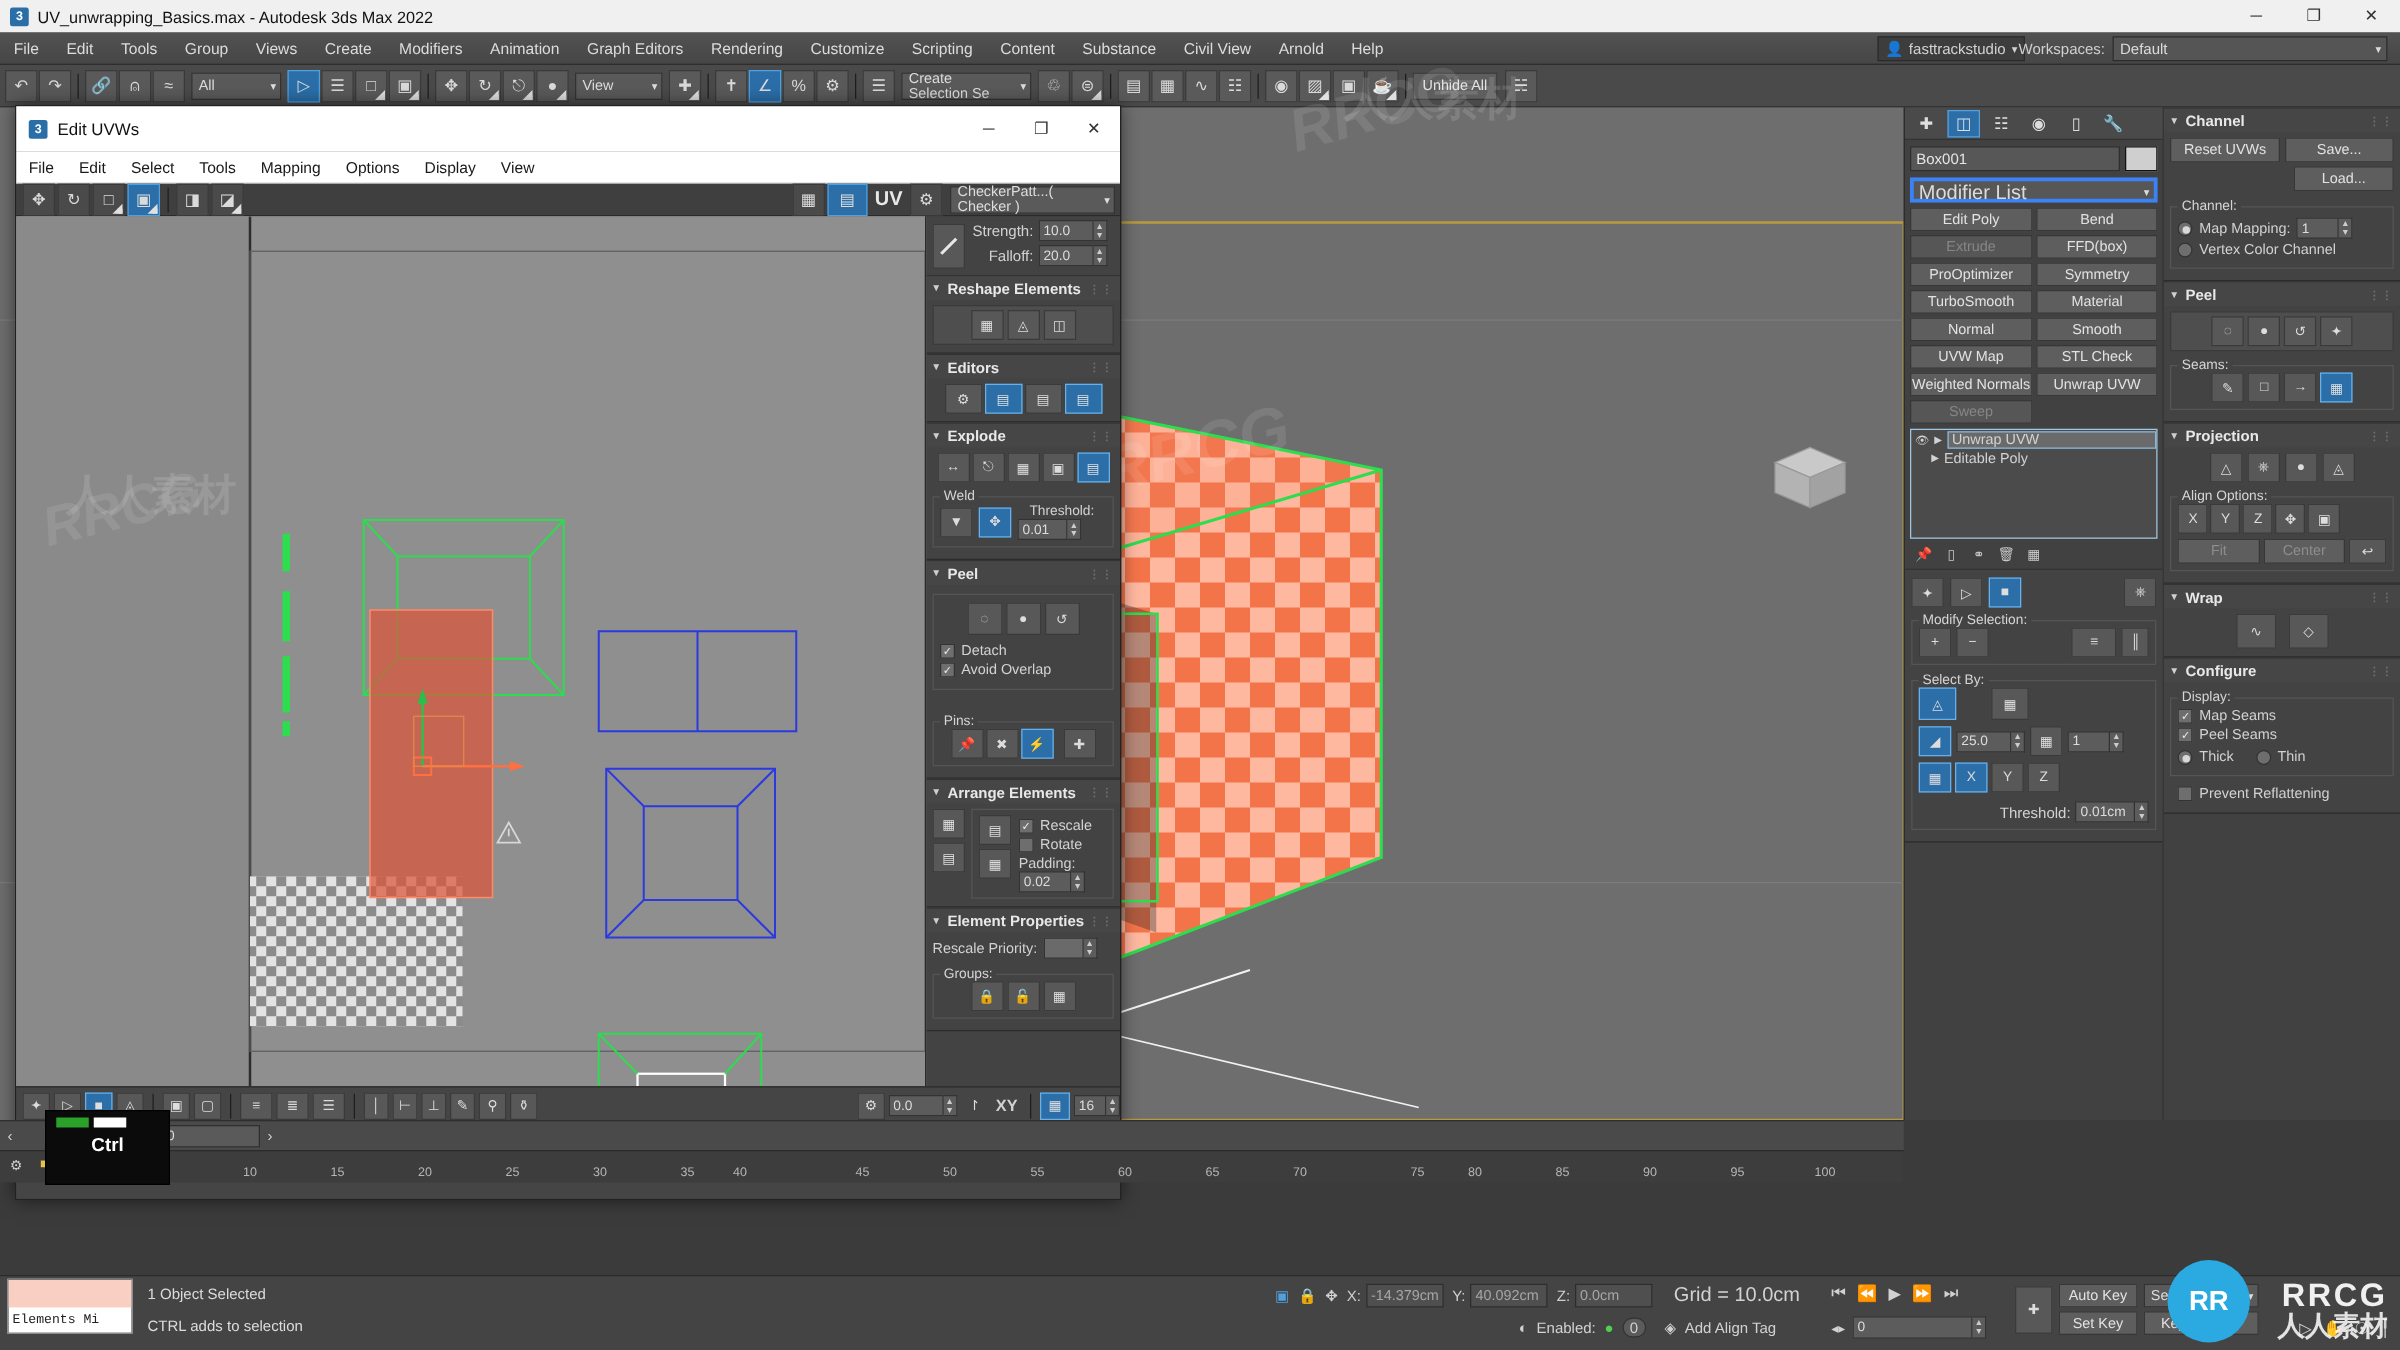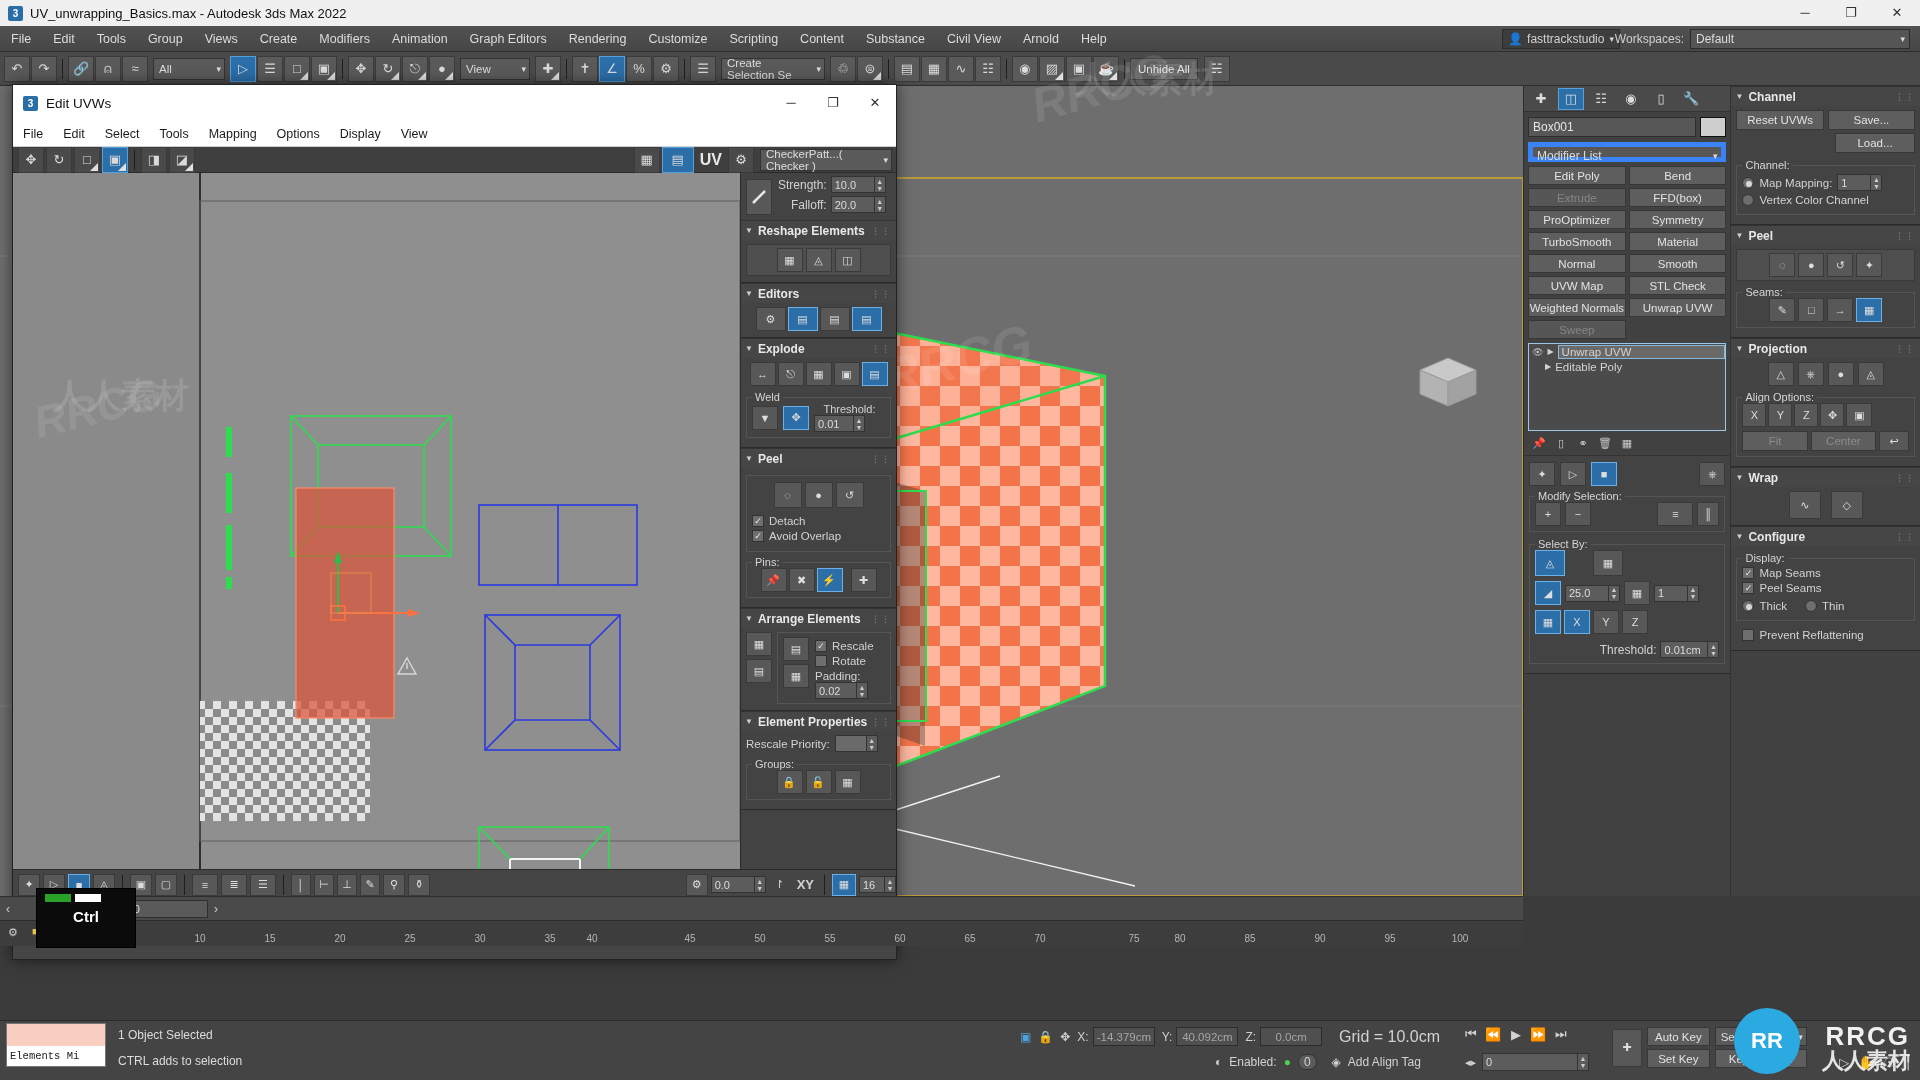--- a/index.html
+++ b/index.html
@@ -69,22 +69,22 @@
     border-left:1px solid #2c2c2c; display:flex; }
   #cpleft { width:208px; border-right:1px solid #333; }
   #cpright { width:189px; overflow:hidden; }
   #cptabs { display:flex; height:26px; background:#4a4a4a; align-items:center; padding-left:4px; gap:4px; border-bottom:1px solid #333;}
   #cptabs .t { width:26px;height:22px;display:flex;align-items:center;justify-content:center;font-size:13px;color:#ddd; }
   #cptabs .t.on { background:#2b6ea8; border:1px solid #5aa0d8; }
   .namefield { display:flex; margin:5px 4px; }
   .namefield input { flex:1; height:20px; background:#575757; border:1px solid #2e2e2e; color:#e6e6e6;
     font-size:12px; padding:0 4px; font-family:inherit; }
   .swatch { width:26px;height:20px;background:#cfcfcf;border:1px solid #111;margin-left:4px; }
-  .modlist { margin:0 4px 0; height:20px; background:#575757;border:5px solid #3b82f6;
-    font-size:12px;line-height:19px;padding:0 4px;position:relative;color:#dcdcdc; }
+  .modlist { margin:0 4px 0; height:20px; background:#575757;border:3px solid #3b82f6;
+    font-size:16px;line-height:19px;padding:0 4px;position:relative;color:#dcdcdc; }
   .modlist:after{content:'▾';position:absolute;right:4px;top:0;font-size:9px;}
   .modbtns { display:grid; grid-template-columns:1fr 1fr; gap:3px; margin:4px; }
   .modbtn { height:19px; background:#5e5e5e; border:1px solid #373737; font-size:11.5px;
     text-align:center; line-height:18px; color:#e2e2e2; }
   .modbtn.dis { color:#868686; background:#565656; }
   .stack { margin:4px; height:88px; background:#4b4b4b; border:1px solid #9fc6e4; overflow:hidden; }
   .stkrow { height:15px; display:flex; align-items:center; font-size:11.5px; padding-left:3px; gap:4px;}
   .stkrow .nm { flex:1; }
   .stkrow.sel .nm { background:#6a6a6a; border:1px solid #89b8dd; padding-left:3px; }
   .stktools { display:flex; gap:4px; margin:3px 6px; align-items:center; }
@@ -147,21 +147,21 @@
   #ruler { position:absolute; left:0; top:920px; width:1523px; height:26px; background:#3d3d3d; border-top:1px solid #2b2b2b;}
   #ruler .tick { position:absolute; top:12px; font-size:10px; color:#b6b6b6; transform:translateX(-50%); }
   #statusbar { position:absolute; left:0; top:1020px; width:1920px; height:60px; background:#444; border-top:1px solid #2b2b2b; }
   .mxsmini { position:absolute; left:6px; top:2px; width:100px; height:44px; background:#fff; border:1px solid #777;}
   .mxsmini .tp { height:22px; background:#f9cfc4; }
   .mxsmini .bt { height:21px; font-size:10.5px; color:#222; line-height:21px; padding-left:3px;
     font-family:"Liberation Mono", monospace; overflow:hidden; }
   .stext { position:absolute; left:118px; font-size:12px; color:#dcdcdc; }
   .xyzf { display:flex;align-items:center;gap:4px;font-size:12px;color:#cfcfcf; }
   .xyzf input { width:62px;height:19px;background:#4f4f4f;border:1px solid #2c2c2c;color:#a6a6a6;
-    font-size:11.5px; padding:0 3px; font-family:inherit;text-align:center;}
+    font-size:11.5px; padding:0 3px; font-family:inherit;}
   .akbtn { background:#5e5e5e;border:1px solid #373737;font-size:11.5px;color:#e2e2e2;
     text-align:center;height:19px;line-height:18px;padding:0 7px;}
 
   
   .wm { position:absolute; pointer-events:none; color:rgba(255,255,255,.10);
     font-weight:bold; font-style:italic; white-space:nowrap; }
   .wm2 { position:absolute; pointer-events:none; color:rgba(255,255,255,.13);
     font-weight:bold; white-space:nowrap; }
   #brandlogo { position:absolute; right:120px; bottom:6px; width:66px;height:66px;border-radius:50%;
     background:#2aaae1; display:flex;align-items:center;justify-content:center;
@@ -813,21 +813,21 @@
             </div>
             <div class="chk" style="margin-top:7px">
               <span class="box">✓</span>
               <span>Detach</span>
             </div>
             <div class="chk">
               <span class="box">✓</span>
               <span>Avoid Overlap</span>
             </div>
           </div>
-          <div class="grp" style="margin-top:10px">
+          <div class="grp" style="margin-top:25px">
             <span class="gl">Pins:</span>
             <div class="row" style="gap:2px;justify-content:center">
               <div class="ibtn">📌</div>
               <div class="ibtn">✖</div>
               <div class="ibtn on">⚡</div>
               <span style="width:4px"></span>
               <div class="ibtn">✚</div>
             </div>
           </div>
         </div>

